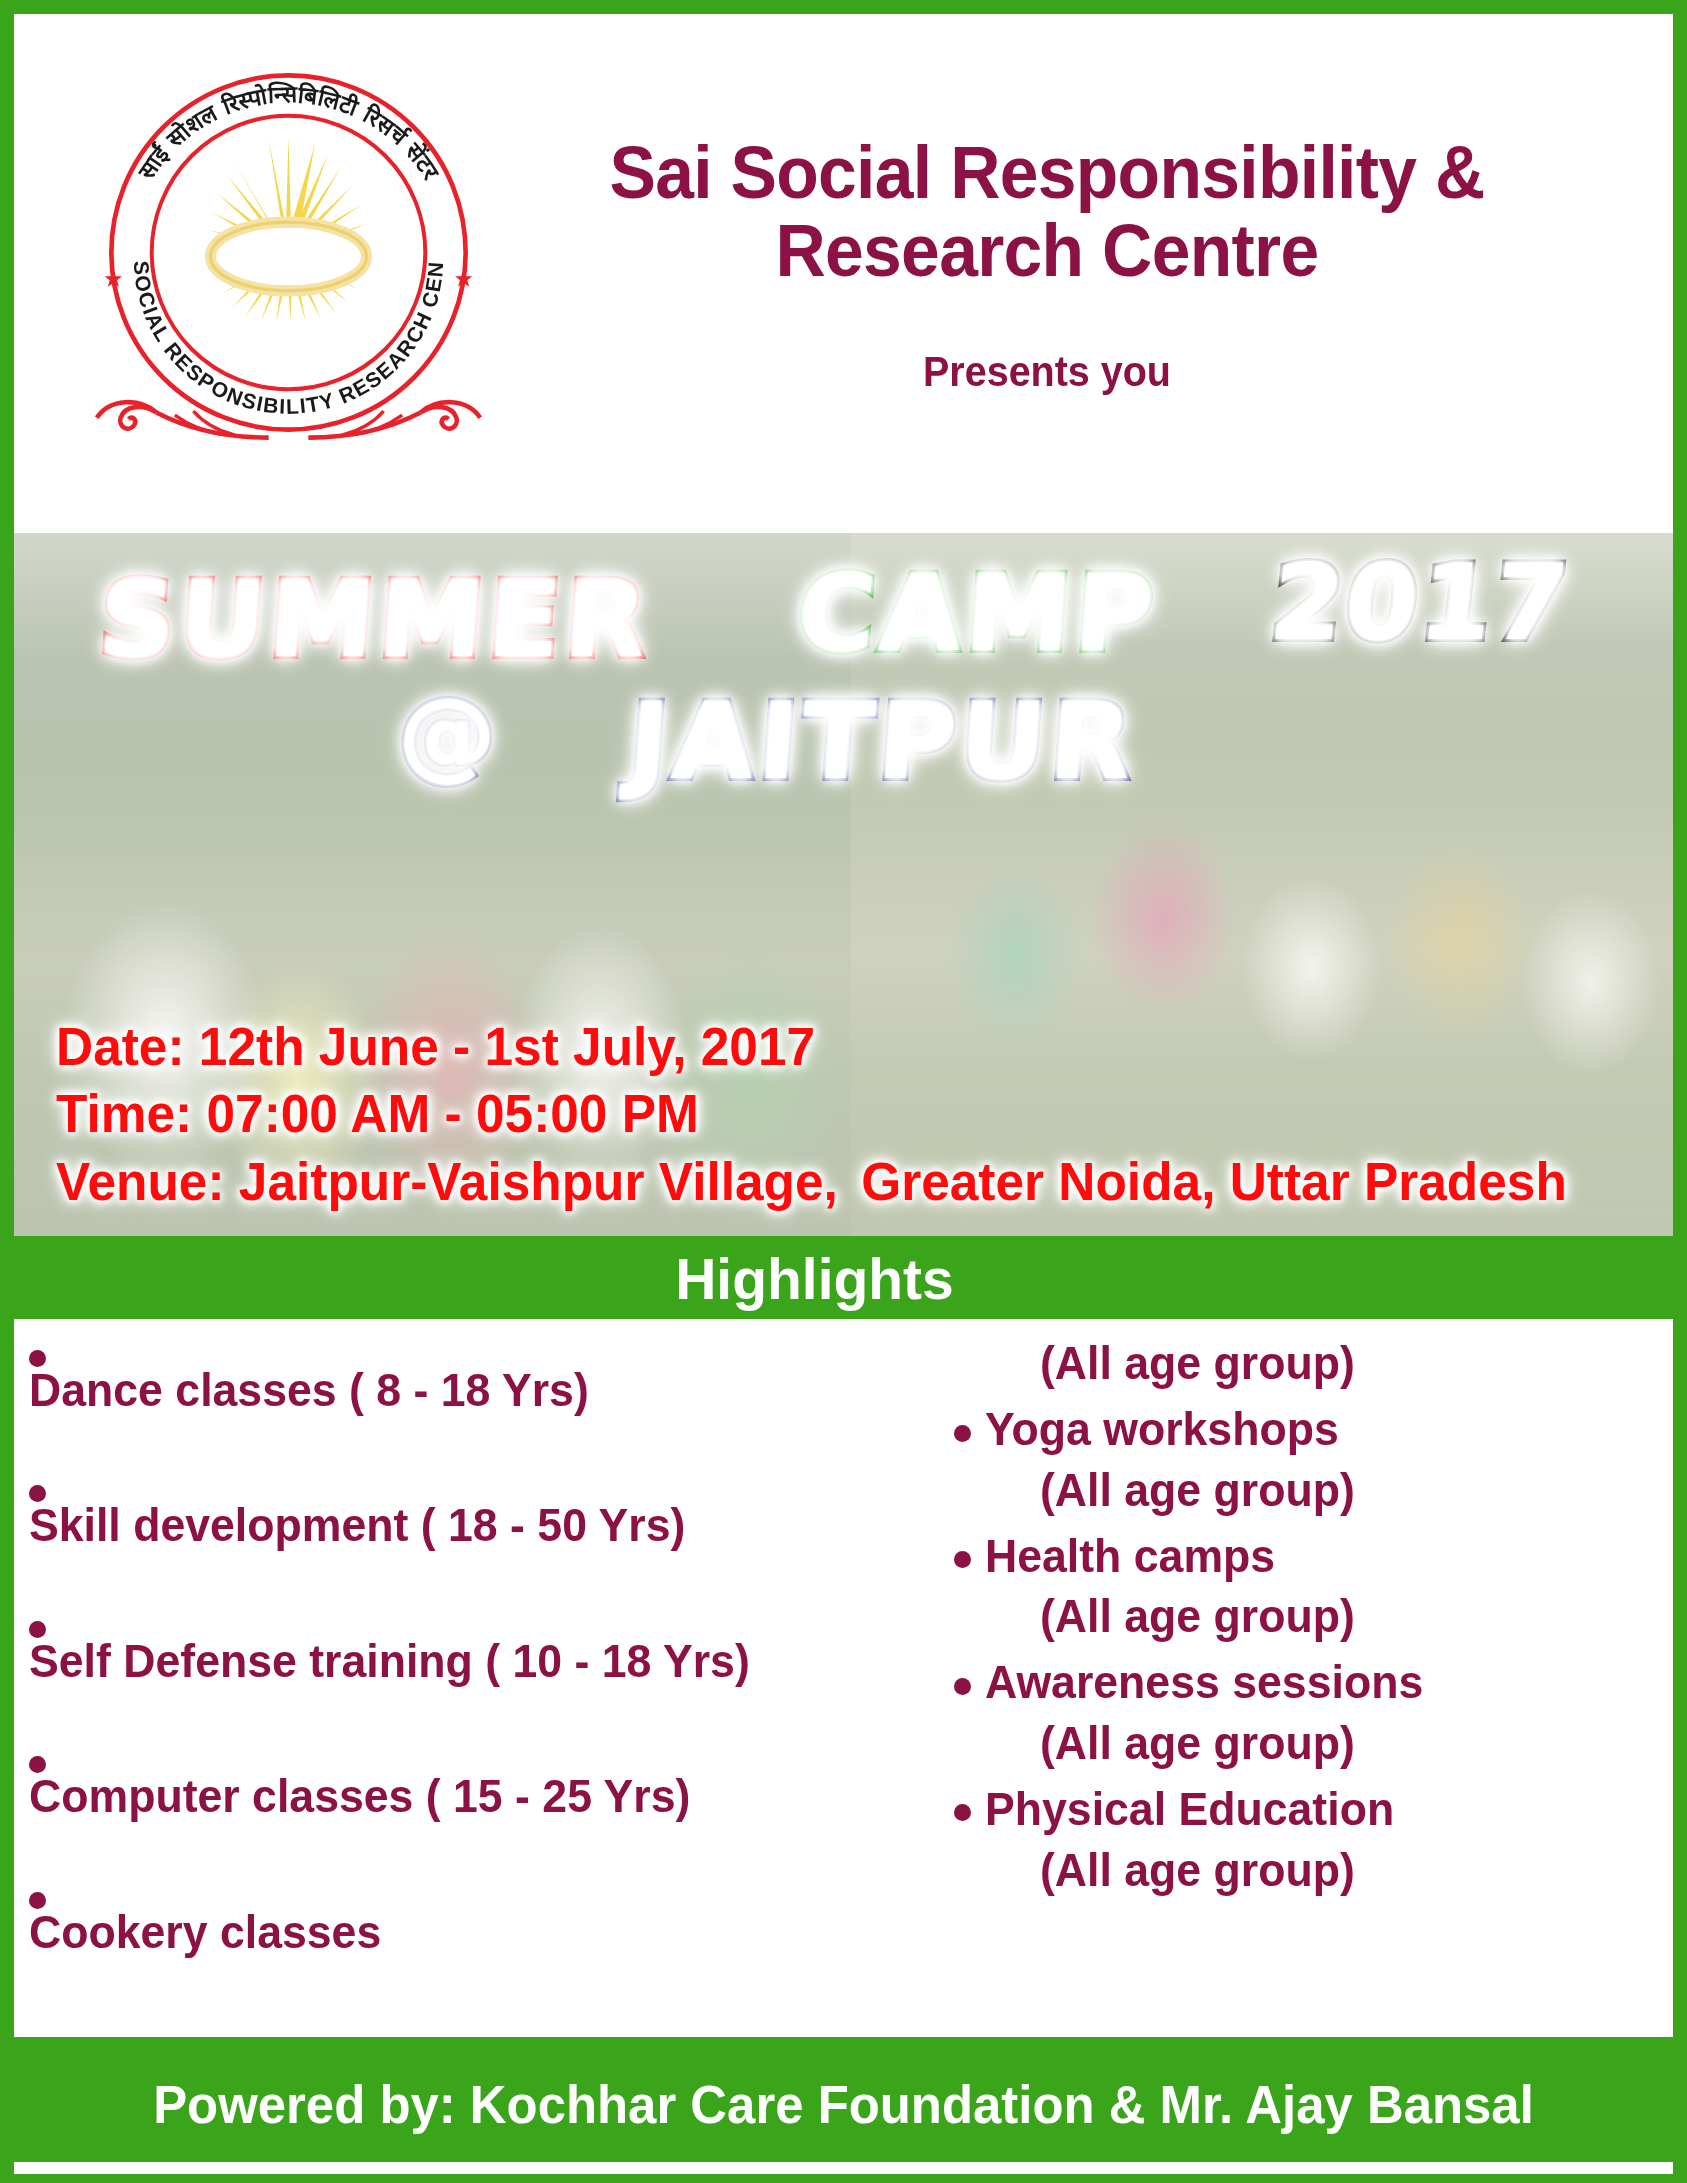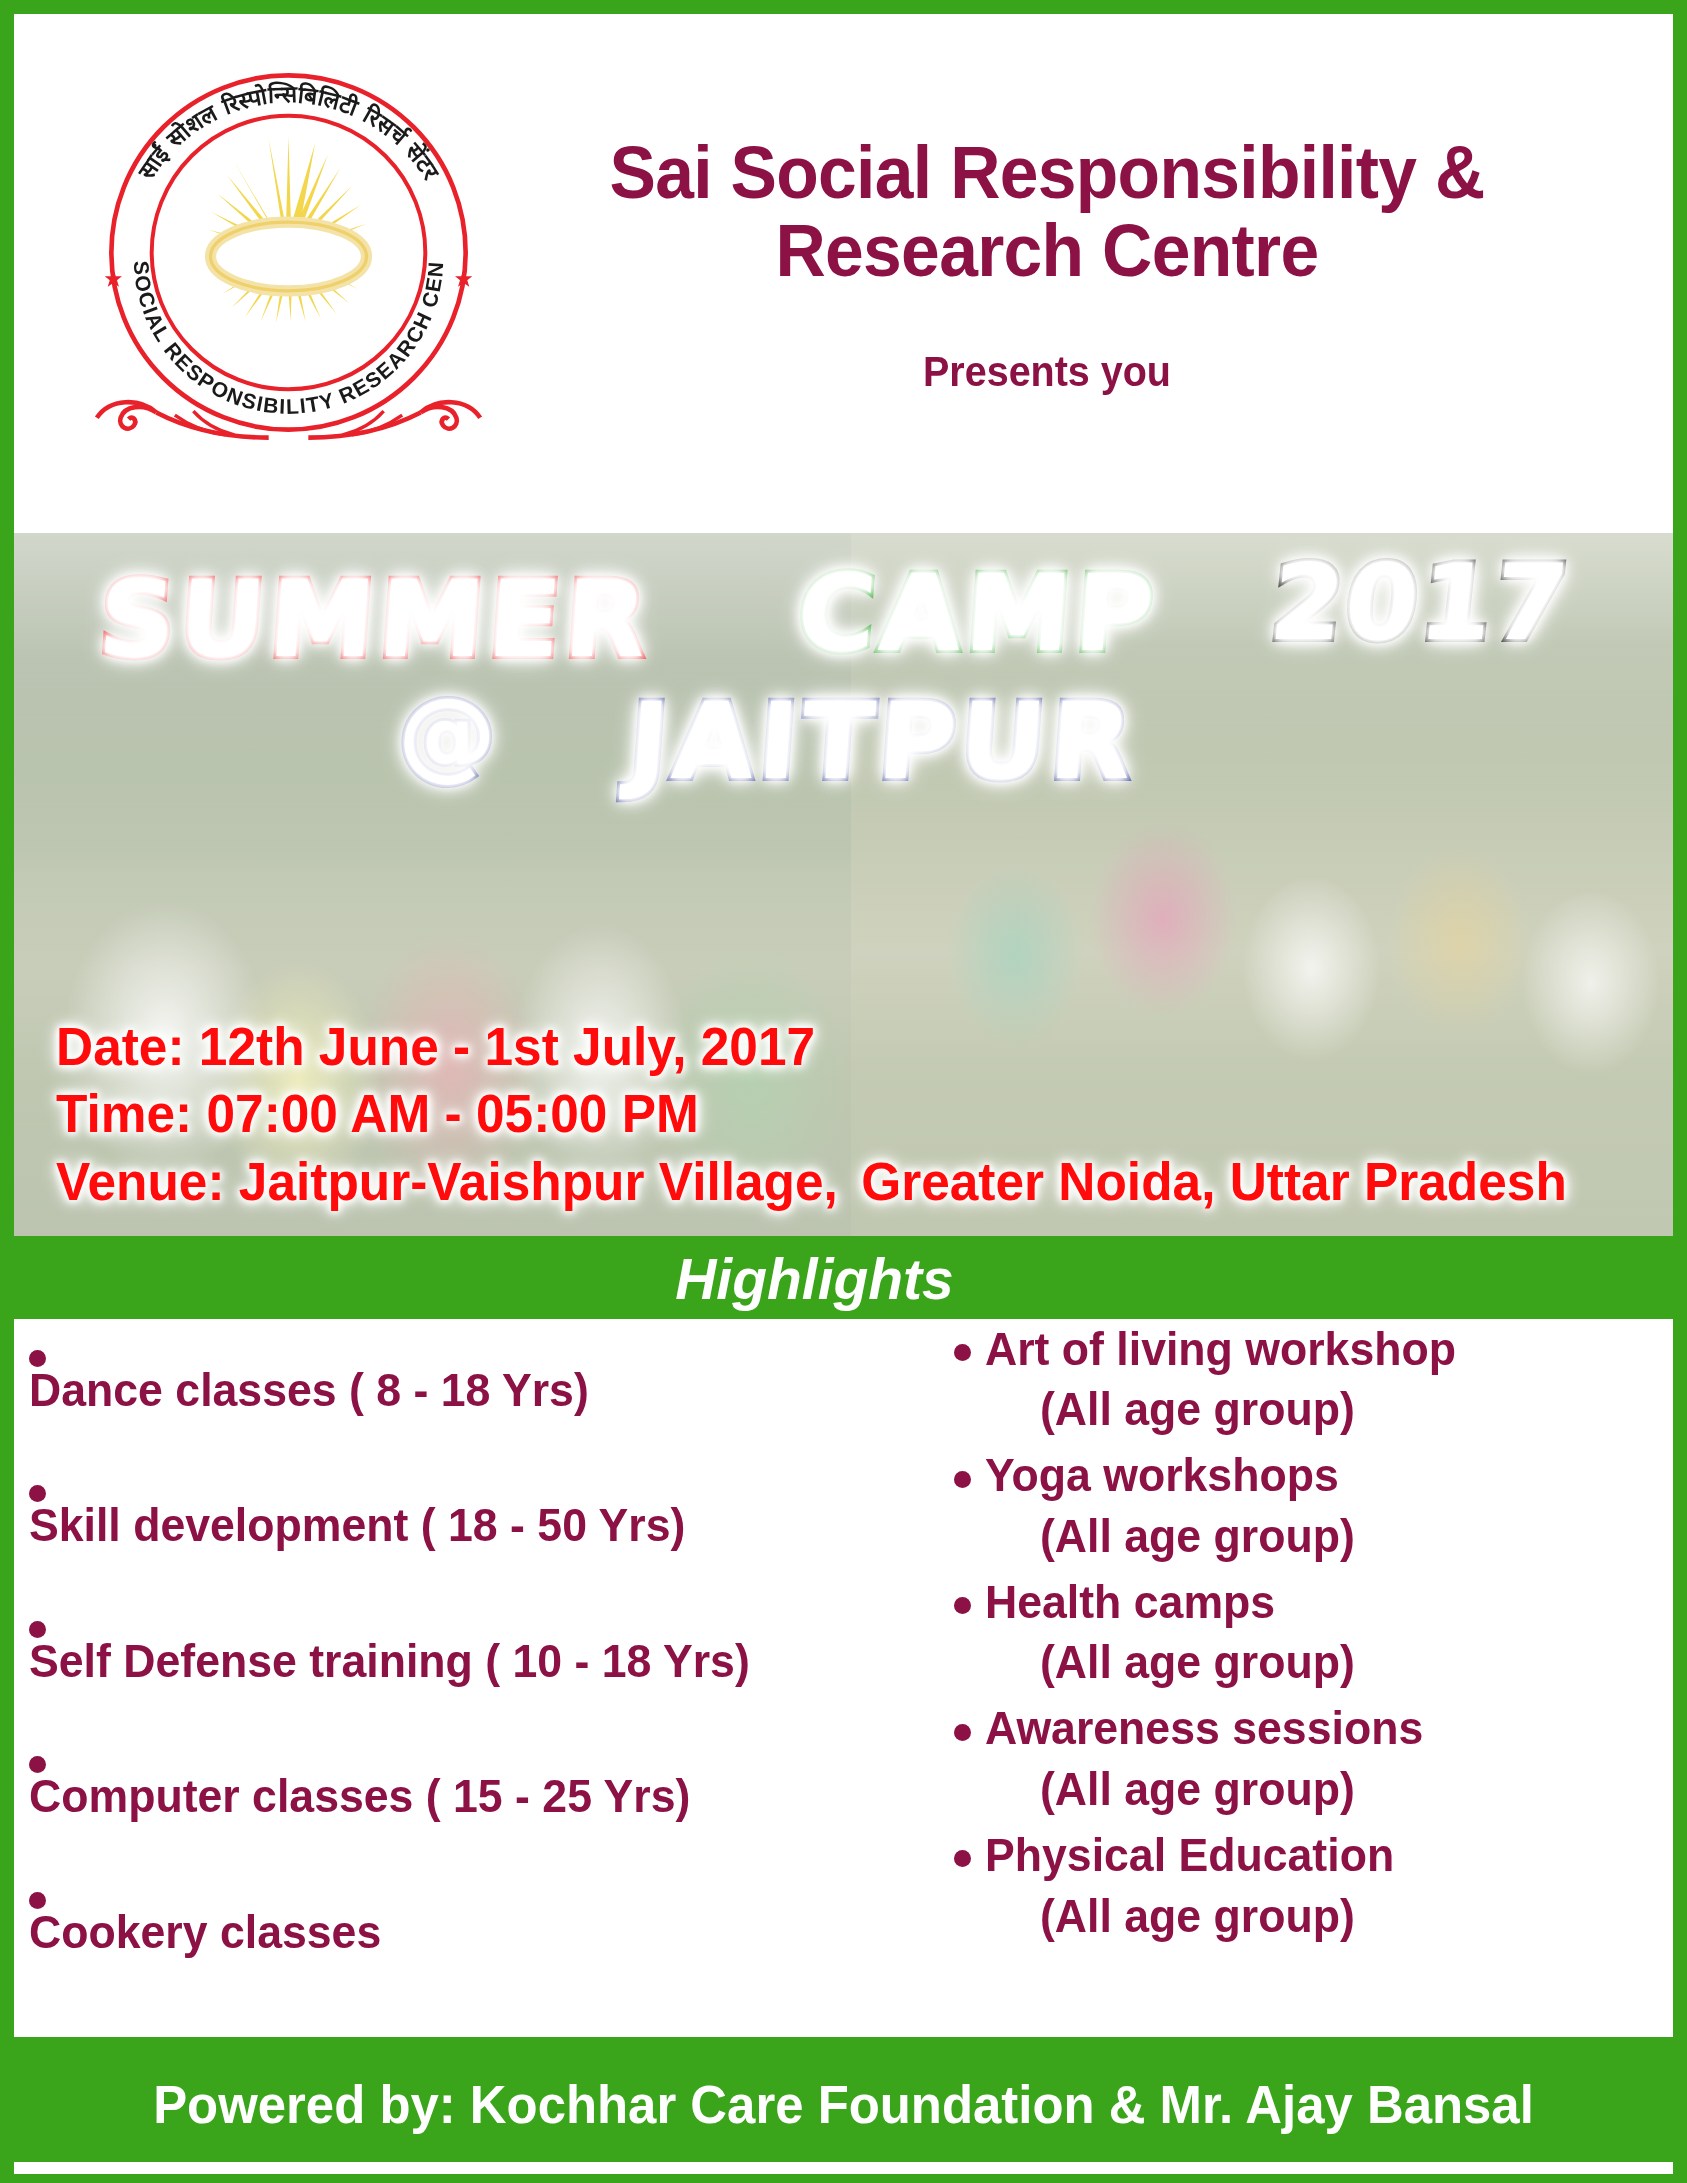--- a/index.html
+++ b/index.html
@@ -178,21 +178,20 @@
 
   
   .highlights-bar {
     position: absolute;
     left: 0; top: 1237px;
     width: 1629px; height: 83px;
     background: #3AA51B;
     display: flex;
     align-items: center;
     justify-content: center;
-    font-style: italic;
   }
   .highlights-title {
     color: #ffffff;
     font-size: 57px;
     font-weight: bold;
     font-family: "Liberation Sans", sans-serif;
     letter-spacing: 0px;
   }
 
   
@@ -404,24 +403,20 @@
         <span class="hl-text">Computer classes  ( 15 - 25 Yrs)</span>
       </div>
       <div class="hl-item">
         <span class="bullet"></span>
         <span class="hl-text">Cookery classes</span>
       </div>
     </div>
 
     <div class="col col-right">
       <div>
-        <div class="hl-item">
-          <span class="bullet"></span>
-          <span class="hl-text">Art of living workshop</span>
-        </div>
         <div class="hl-sub">(All age group)</div>
       </div>
       <div>
         <div class="hl-item">
           <span class="bullet"></span>
           <span class="hl-text">Yoga workshops</span>
         </div>
         <div class="hl-sub">(All age group)</div>
       </div>
       <div>

